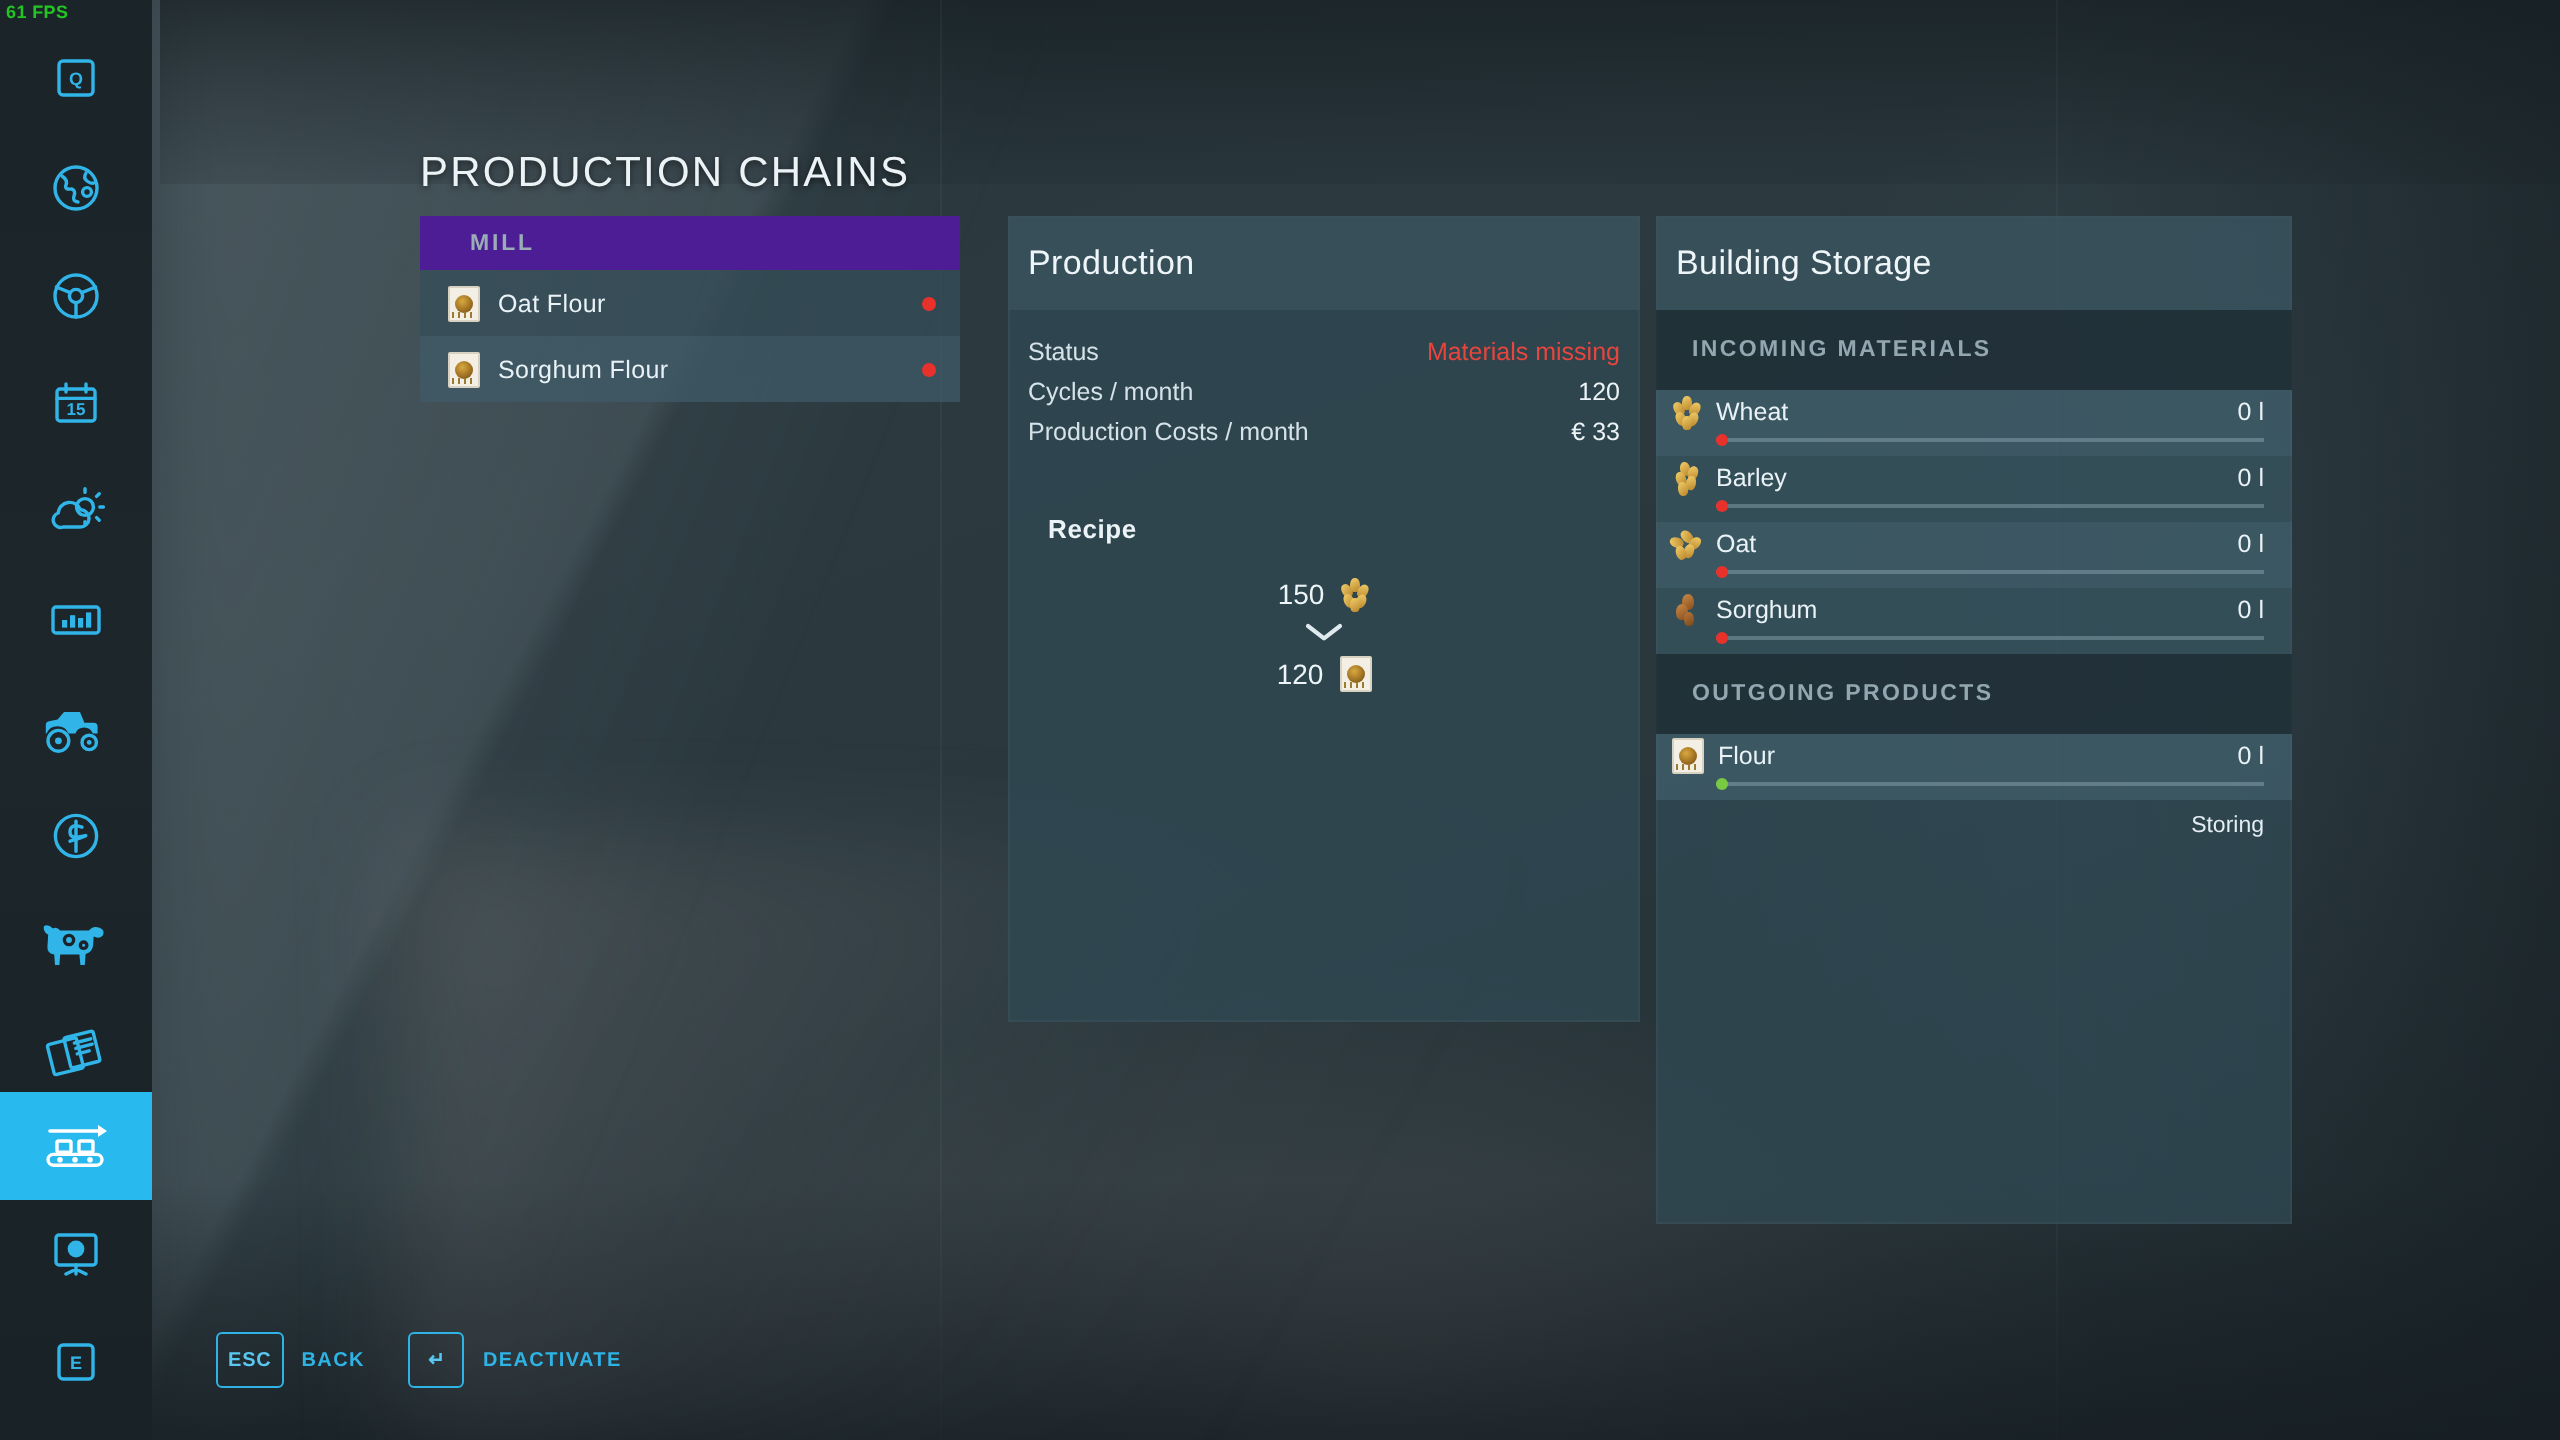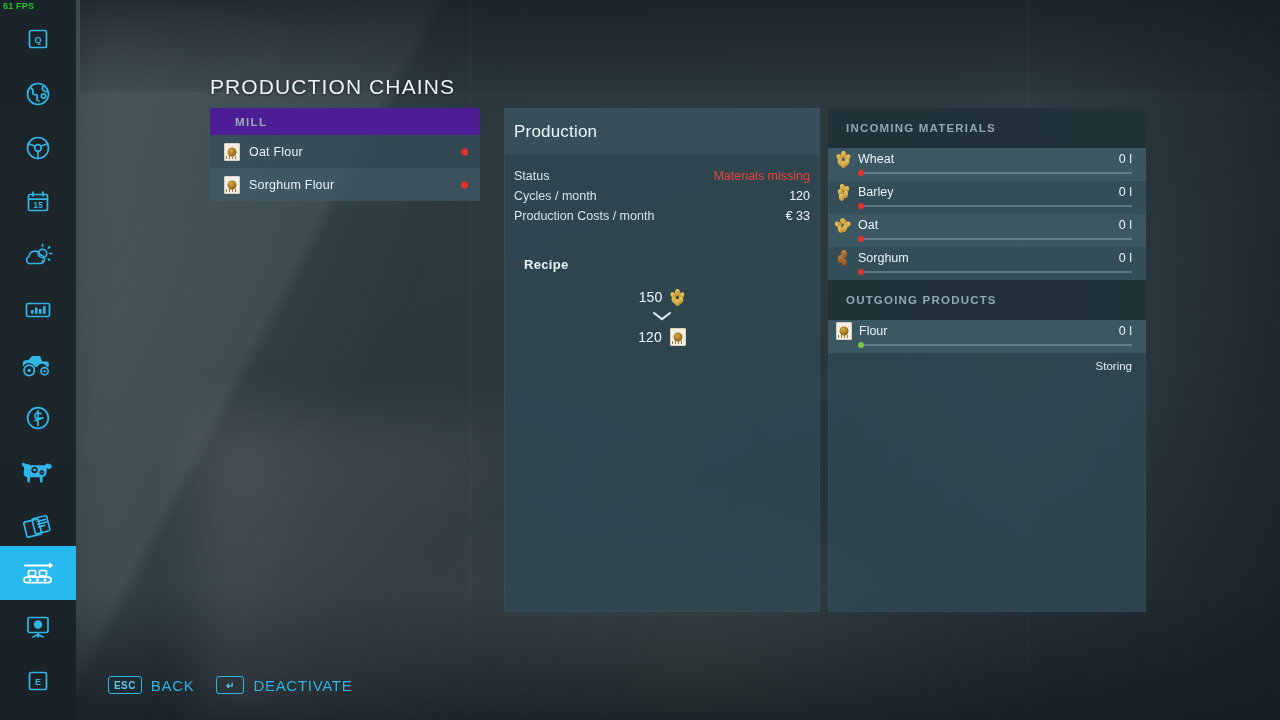--- a/index.html
+++ b/index.html
@@ -131,21 +131,21 @@
     box-shadow: inset 0 0 0 1px rgba(255,255,255,0.035);
   }
   .panel-head {
     background: rgba(62,88,99,0.55);
     display:flex; align-items:center;
   }
   .panel-title {
     font-size:17px; color:#eef5f8; font-weight:400; letter-spacing:0.2px;
   }
 
-  #panel-production { left:504px; top:108px; width:316px; height:504px; }
+  #panel-production { left:504px; top:108px; width:316px; height:403px; }
   #panel-production .panel-head { height:47px; padding-left:10px; }
   #panel-production .panel-title { padding-left:0; }
 
   .prod-rows { margin-top:14px; padding:0 10px; }
   .prod-row {
     display:flex; justify-content:space-between; align-items:baseline;
     height:20px;
     font-size:12.5px; color:#d5e2e8;
   }
   .prod-row .v { color:#ecf3f6; }
@@ -195,26 +195,26 @@
   .stor-foot {
     height:26px; display:flex; align-items:center; justify-content:flex-end;
     padding-right:14px;
     font-size:11.5px; color:#e3edf2;
   }
 
   
   #hints { position:absolute; left:108px; bottom:26px; display:flex; align-items:center; gap:22px; z-index:25; }
   .hint { display:flex; align-items:center; gap:9px; }
   .key {
-    min-width:28px; height:18px; padding:0 5px;
+    min-width:28px; height:28px; padding:0 5px;
     border:1.5px solid #2fb2e4; border-radius:3px;
     display:flex; align-items:center; justify-content:center;
     font-size:10px; font-weight:bold; color:#59c7f0; letter-spacing:0.4px;
   }
-  .hint-label { font-size:15px; font-weight:normal; color:#2fb2e4; letter-spacing:0.7px; }
+  .hint-label { font-size:10px; font-weight:bold; color:#2fb2e4; letter-spacing:0.7px; }
 </style>
 </head>
 <body>
 
 <div id="scene">
   <div class="scene-dark-top"></div>
   <div class="scene-dark-right"></div>
   <div class="scene-pillar" style="left:470px"></div>
   <div class="scene-pillar" style="left:1028px"></div>
   <div class="scene-bottom"></div>
@@ -394,20 +394,23 @@
       <path d="M3 3 L11 9.2 L19 3" fill="none" stroke="#dfeaef" stroke-width="2.1" stroke-linecap="round" stroke-linejoin="round"></path>
     </svg>
     <div class="recipe-line">
       <span class="amt">120</span>
       <span class="sack"></span>
     </div>
   </div>
 </div>
 
 <div class="panel" id="panel-storage">
+  <div class="panel-head">
+    <span class="panel-title">Building Storage</span>
+  </div>
 
   <div class="sec-head">INCOMING MATERIALS</div>
 
   <div class="stor-row odd">
     <div class="stor-top">
       <span class="stor-left">
         <span class="grain">
           <i style="left:5px;top:0;transform:rotate(0deg)"></i>
             <i style="left:1px;top:3px;transform:rotate(-32deg)"></i>
           <i style="left:9px;top:3px;transform:rotate(32deg)"></i>

